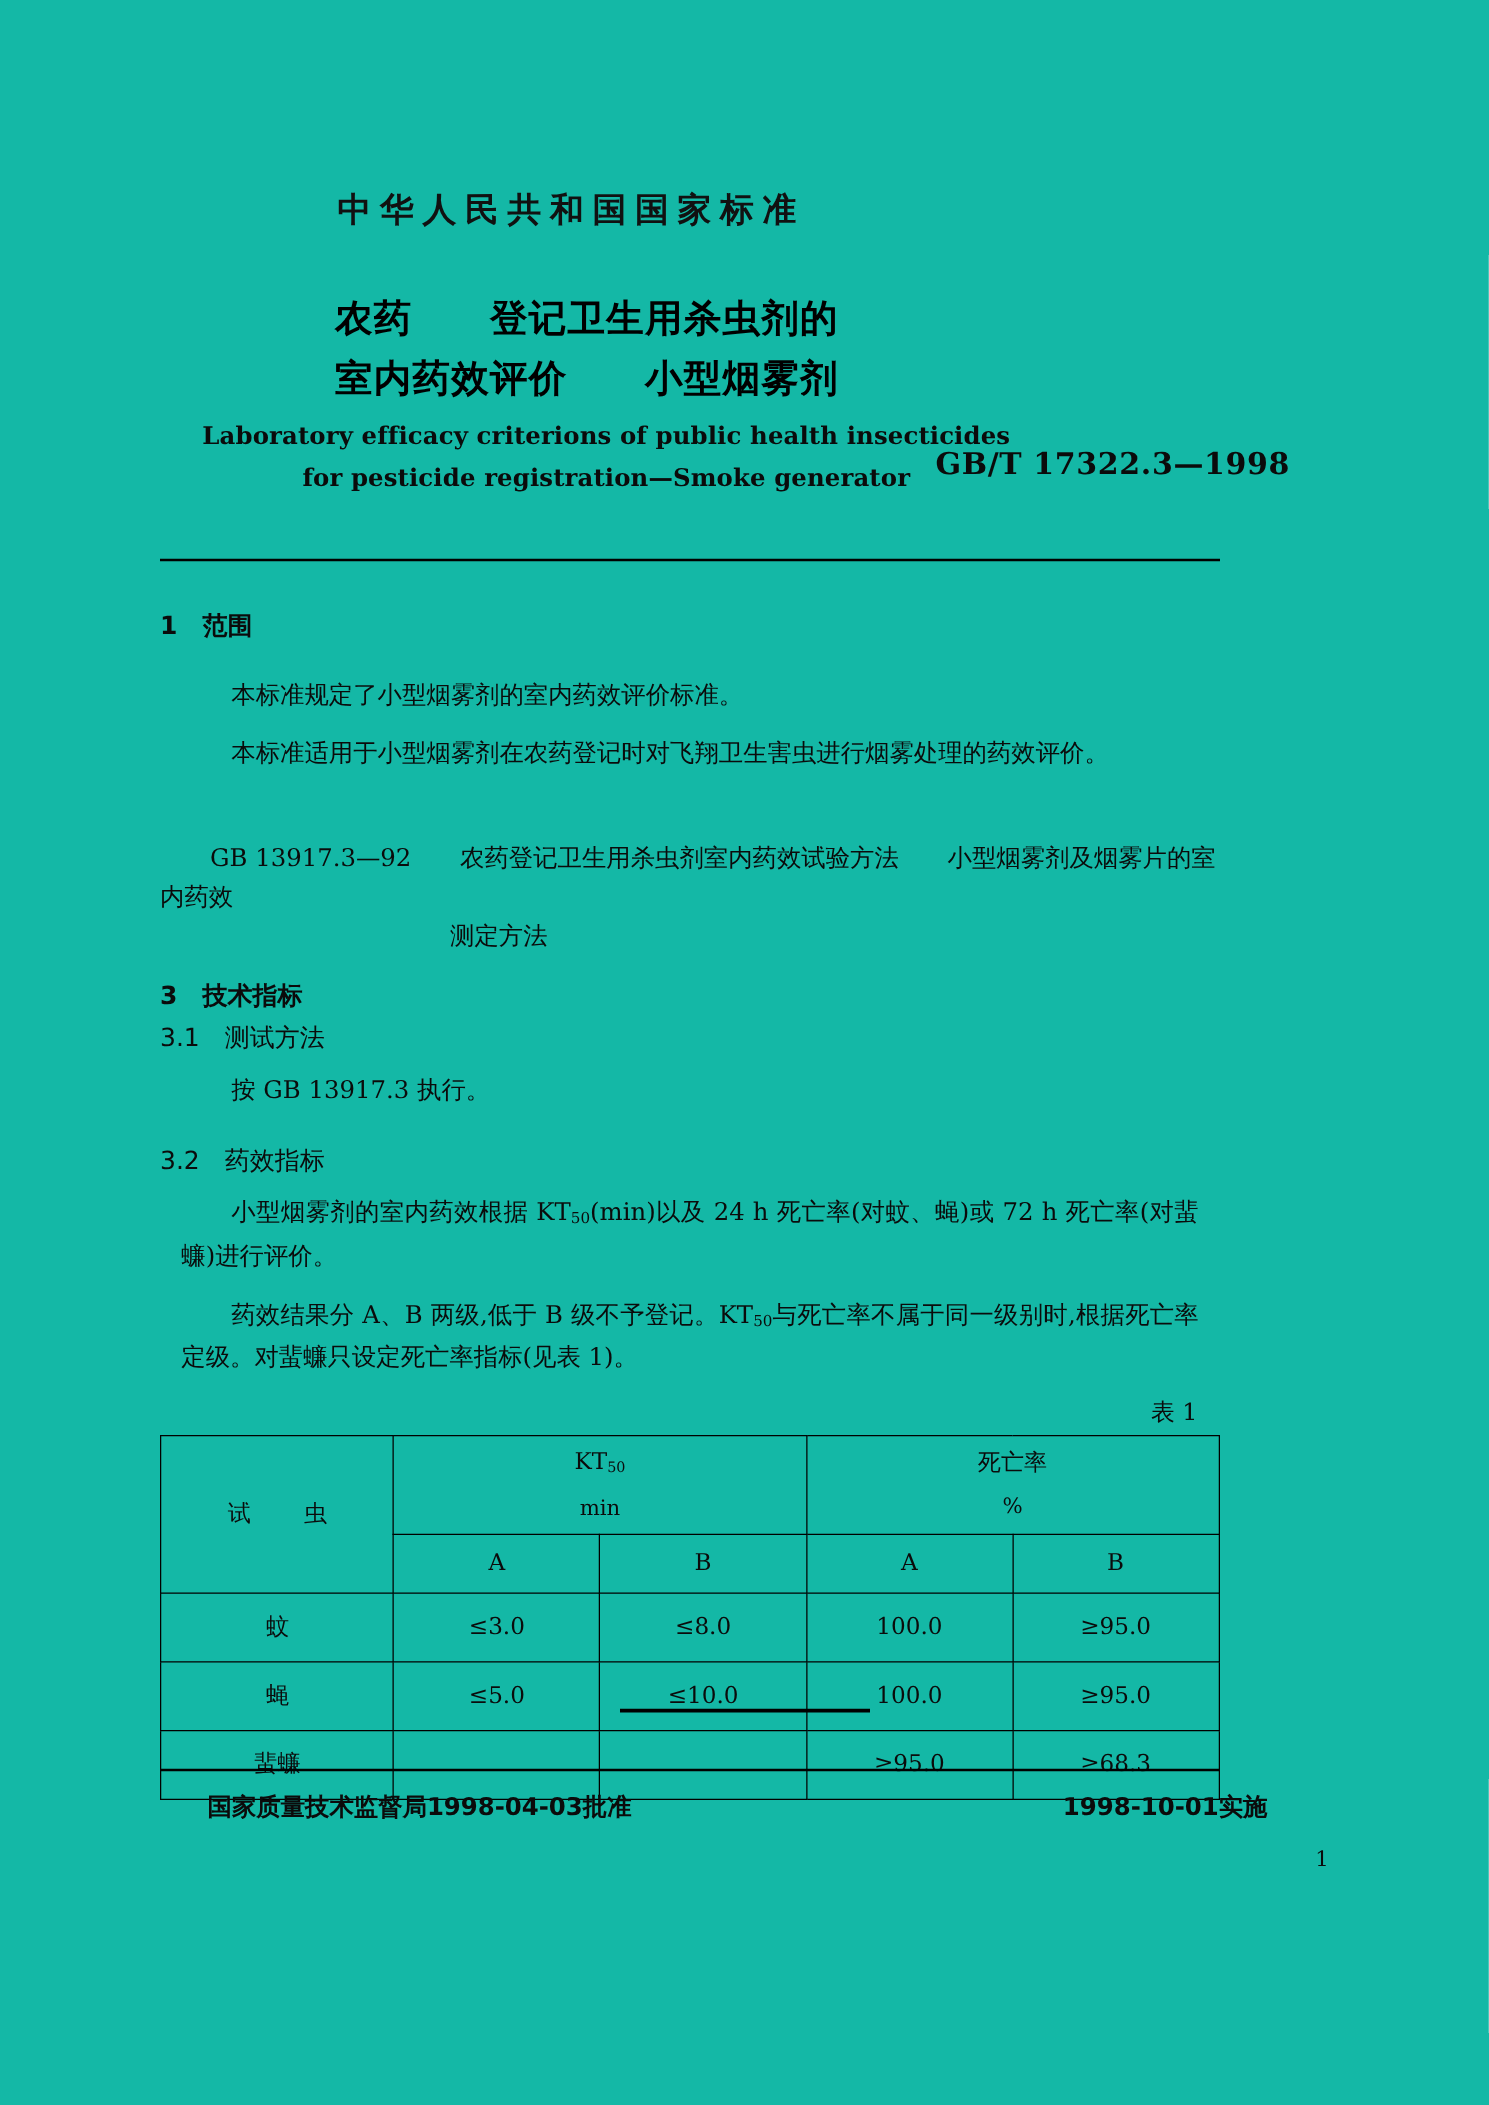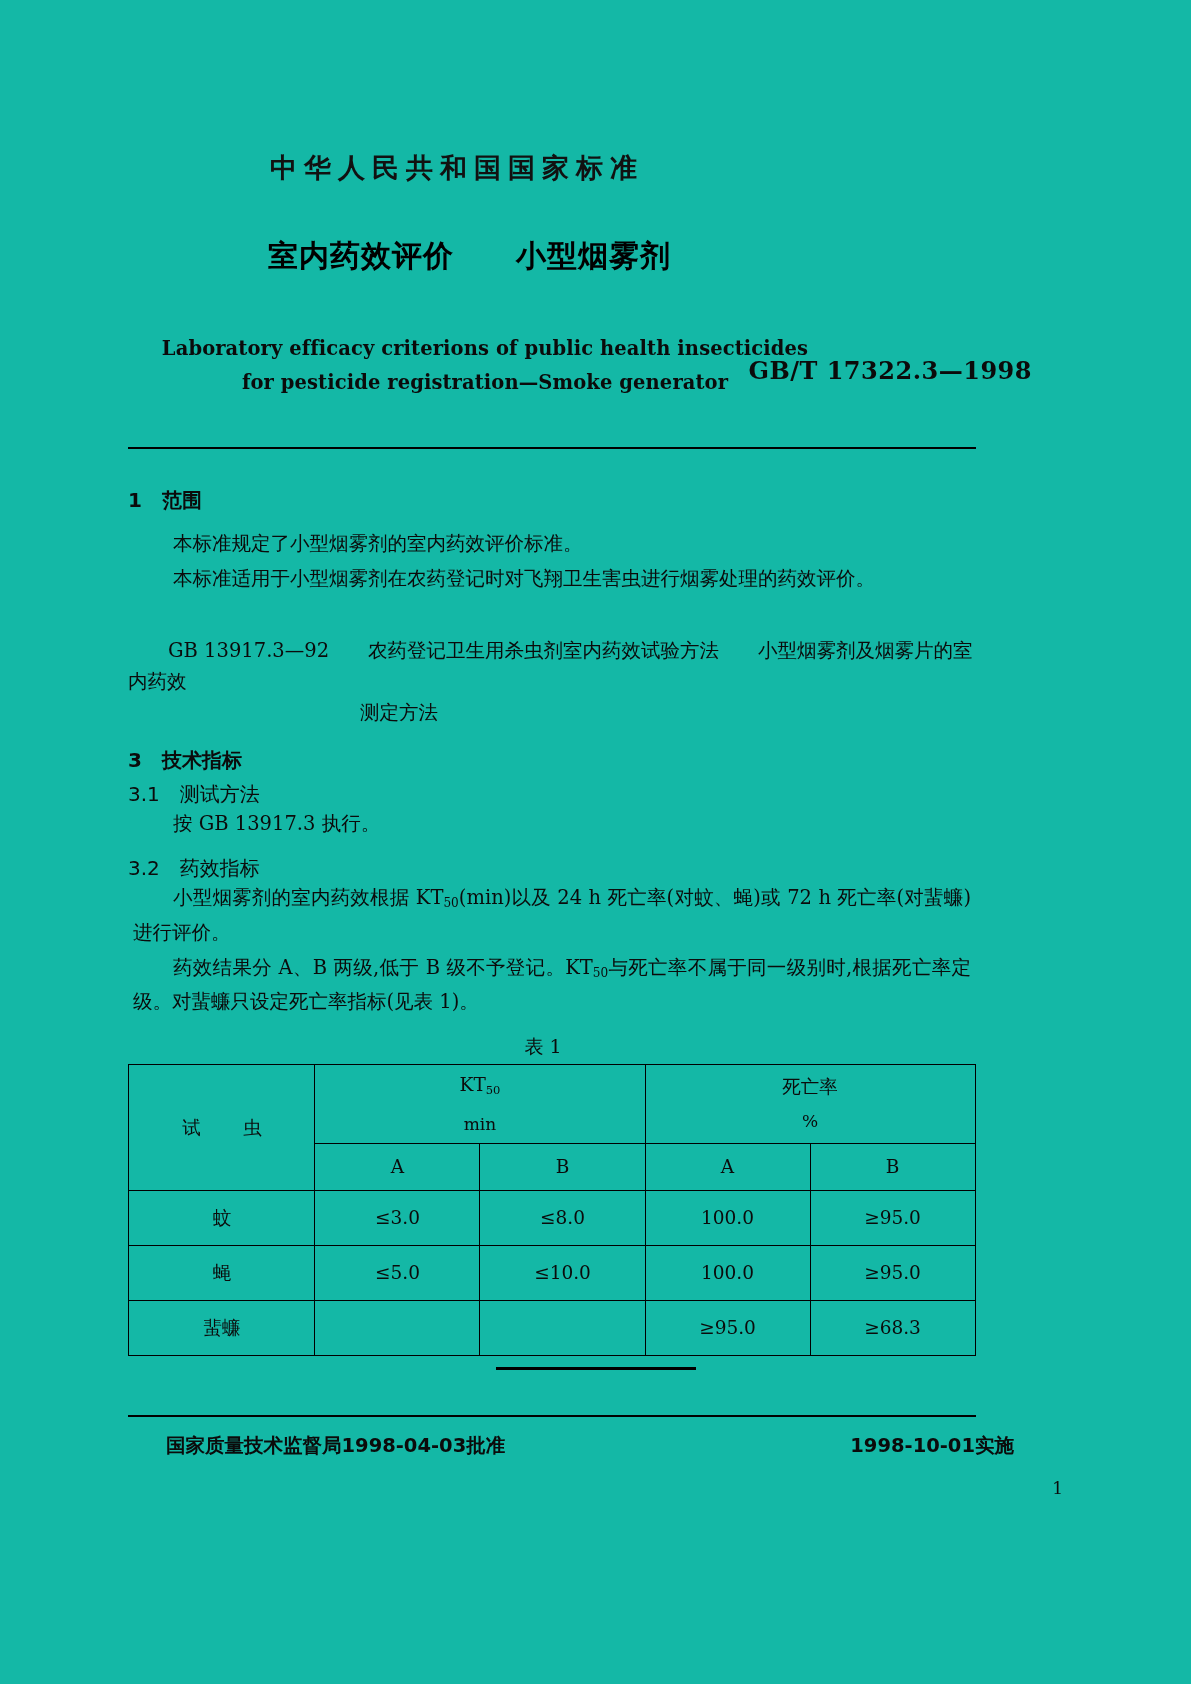--- a/index.html
+++ b/index.html
@@ -99,21 +99,21 @@
   h2.sec {
     font-family: "DejaVu Sans", "Liberation Sans", sans-serif;
     font-weight: bold;
     font-size: 20px;
     margin: 0;
     padding: 0;
   }
   .sec-1 { margin-top: 0px; }
 
   .para {
-    margin: 5px;
+    margin: 17px;
     padding: 0;
     text-indent: 40px;
     font-size: 19.5px;
     line-height: 30px;
     text-align: justify;
   }
 
   .gap-sm { height: 14px; }
   .gap-md { height: 22px; }
 
@@ -138,21 +138,21 @@
     padding: 0;
   }
 
   sub {
     font-size: 0.62em;
     vertical-align: -0.22em;
   }
 
   
   .tbl-caption {
-    text-align: center;
+    text-align: right;
     font-size: 19px;
     margin-top: 20px;
     margin-bottom: 8px;
     padding-right: 18px;
   }
   table.spec {
     border-collapse: collapse;
     width: 846px;
     margin: 0 auto;
     font-size: 18.5px;
@@ -208,20 +208,21 @@
 </style>
 </head>
 <body>
 
 <div class="page">
 
   <div class="header-block">
     <div class="gb-national">中华人民共和国国家标准</div>
 
     <div class="title-row">
+      <div class="title-cn">农药　　登记卫生用杀虫剂的</div>
       <div class="title-cn">室内药效评价　　小型烟雾剂</div>
       <div class="std-no">GB/T  17322.3—1998</div>
     </div>
 
     <div class="title-en">
       <div>Laboratory efficacy criterions of public health insecticides</div>
       <div>for pesticide registration—Smoke generator</div>
     </div>
   </div>
 

